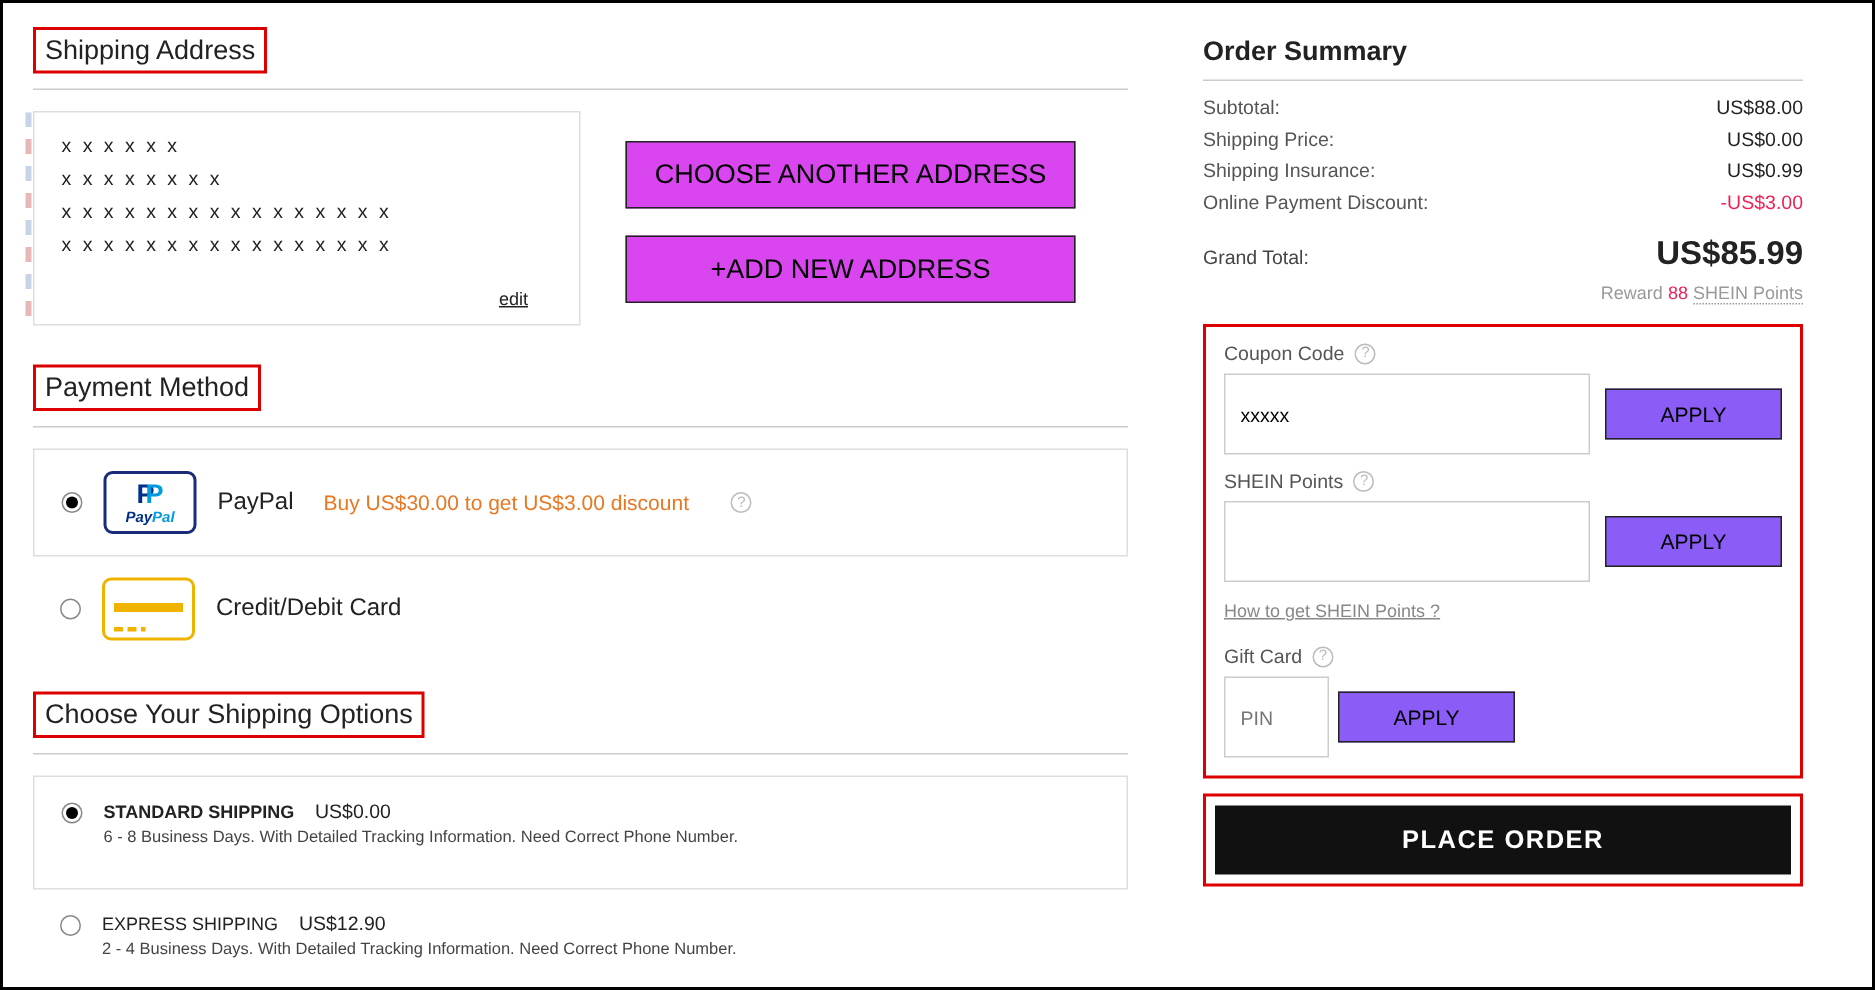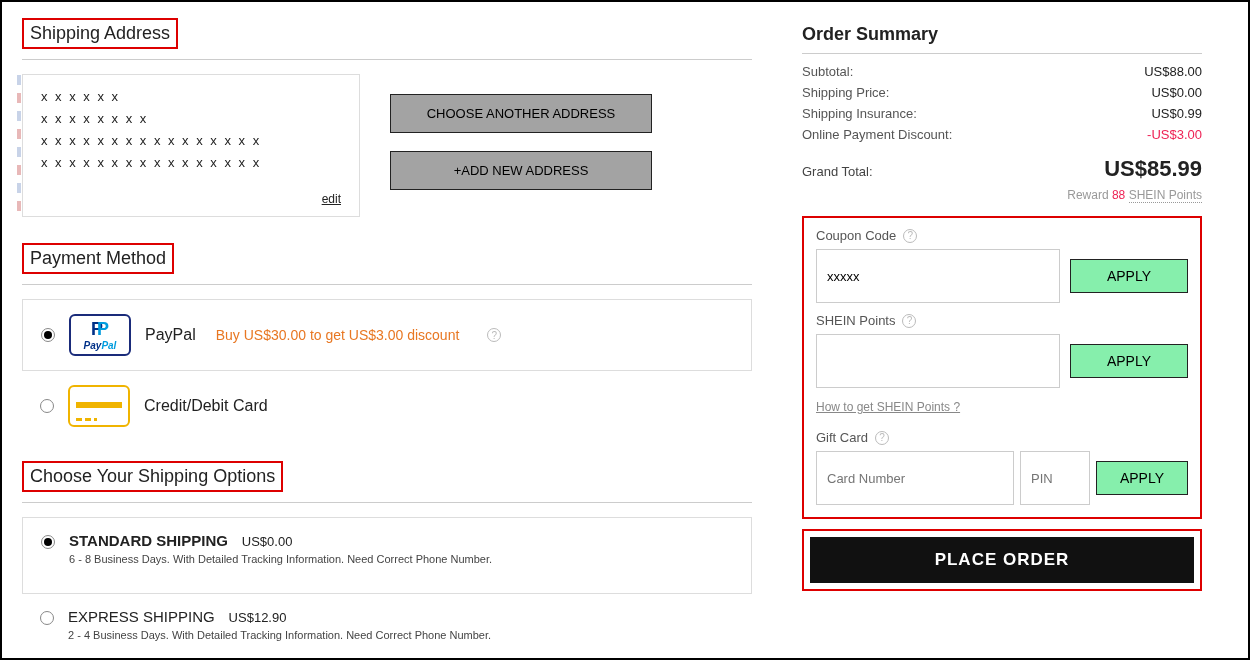--- a/index.html
+++ b/index.html
@@ -7,29 +7,29 @@
   .page { width: 1250px; height: 660px; border: 2px solid #000; display: flex; padding: 16px 20px; position: relative; }
   .left { width: 760px; padding-right: 30px; }
   .right { width: 400px; margin-left: 20px; padding-top: 6px; }
 
   .section-title { font-size: 18px; font-weight: normal; padding: 3px 6px; }
   .red-box { border: 2px solid #d00; display: inline-block; }
   .hr { border-bottom: 1px solid #ccc; margin: 10px 0 14px 0; }
 
   
   .addr-row { display: flex; gap: 30px; align-items: flex-start; }
-  .addr-card { width: 338px; border: 1px solid #ddd; padding: 14px 18px 10px 18px; position: relative; }
+  .addr-card { width: 365px; border: 1px solid #ddd; padding: 14px 34px 10px 18px; position: relative; }
   .addr-card::before {
     content: ""; position: absolute; left: -6px; top: 0; bottom: 0; width: 4px;
     background: repeating-linear-gradient(180deg, #c8d3e8 0 10px, transparent 10px 18px, #e8b8b8 18px 28px, transparent 28px 36px);
   }
   .addr-line { font-size: 13px; letter-spacing: 2px; margin-bottom: 7px; }
   .addr-edit { text-align: right; font-size: 12px; text-decoration: underline; cursor: pointer; margin-top: 22px; }
   .addr-buttons { flex: 1; display: flex; flex-direction: column; gap: 18px; padding-top: 20px; }
-  .btn-outline { border: 1px solid #222; background: #a3a3a3; padding: 11px 0; font-size: 13px; text-align: center; cursor: pointer; width: 262px; }
+  .btn-outline { border: 1px solid #222; background: #d946ef; padding: 11px 0; font-size: 18px; text-align: center; cursor: pointer; width: 300px; }
 
   
   .pay-box { border: 1px solid #ddd; padding: 14px 18px; margin-bottom: 14px; }
   .pay-row { display: flex; align-items: center; gap: 14px; }
   .radio { width: 14px; height: 14px; border: 1px solid #888; border-radius: 50%; display: inline-block; position: relative; }
   .radio.selected::after { content: ""; position: absolute; width: 8px; height: 8px; background: #000; border-radius: 50%; top: 2px; left: 2px; }
   .pay-logo-paypal { width: 62px; height: 42px; border: 2px solid #1a2b7a; border-radius: 6px; display: flex; flex-direction: column; align-items: center; justify-content: center; }
   .pp-p { font-size: 18px; font-weight: bold; }
   .pp-p .blue { color: #003087; }
   .pp-p .cyan { color: #009cde; margin-left: -6px; }
@@ -40,42 +40,42 @@
   .promo { color: #e87722; margin-left: 6px; }
   .help-circle { width: 14px; height: 14px; border: 1px solid #bbb; border-radius: 50%; font-size: 10px; color: #bbb; display: inline-flex; align-items: center; justify-content: center; margin-left: 14px; }
   .card-icon { width: 62px; height: 42px; border: 2px solid #f0b400; border-radius: 6px; display: flex; flex-direction: column; justify-content: flex-end; padding: 4px 6px; }
   .card-stripe { background: #f0b400; height: 6px; width: 100%; margin-bottom: 10px; }
   .card-digits { display: flex; gap: 3px; }
   .card-digits span { width: 6px; height: 3px; background: #f0b400; }
 
   
   .ship-box { border: 1px solid #ddd; padding: 14px 18px; }
   .ship-row { display: flex; align-items: flex-start; gap: 14px; margin-bottom: 14px; }
-  .ship-title { font-weight: bold; font-size: 15px; }
+  .ship-title { font-weight: bold; font-size: 12px; }
   .ship-price { font-size: 13px; margin-left: 10px; font-weight: normal; }
   .ship-desc { font-size: 11px; color: #444; margin-top: 4px; }
 
   
   .summary-title { font-size: 18px; font-weight: bold; margin-bottom: 8px; }
   .sum-row { display: flex; justify-content: space-between; font-size: 13px; color: #555; margin: 6px 0; }
   .sum-row .val { color: #222; }
   .sum-row .neg { color: #e25; }
   .grand { display: flex; justify-content: space-between; align-items: baseline; margin: 14px 0 6px 0; }
   .grand .lbl { font-size: 13px; color: #444; }
   .grand .amt { font-size: 22px; font-weight: bold; }
   .reward { text-align: right; font-size: 12px; color: #999; margin-bottom: 14px; }
   .reward .pts { color: #e25; }
   .reward .sp { border-bottom: 1px dotted #999; }
 
   .coupon-wrap { border: 2px solid #d00; padding: 10px 12px 12px 12px; }
   .field-label { font-size: 13px; color: #555; margin-bottom: 6px; display: flex; align-items: center; gap: 5px; }
   .field-row { display: flex; gap: 10px; margin-bottom: 10px; align-items: center; }
   .input { border: 1px solid #ccc; padding: 26px 10px; font-size: 13px; height: 34px; }
   .input.full { flex: 1; }
-  .btn-apply { border: 1px solid #222; background: #86efac; width: 118px; height: 34px; font-size: 14px; cursor: pointer; }
+  .btn-apply { border: 1px solid #222; background: #8b5cf6; width: 118px; height: 34px; font-size: 14px; cursor: pointer; }
   .how-link { font-size: 12px; color: #888; text-decoration: underline; cursor: pointer; display: inline-block; margin-top: -4px; margin-bottom: 10px; }
   .gift-row { display: flex; gap: 6px; }
   .gift-row .cn { flex: 1; }
   .gift-row .pin { width: 70px; }
 
   .place-wrap { border: 2px solid #d00; margin-top: 10px; padding: 6px; }
   .btn-place { width: 100%; background: #111; color: #fff; border: none; height: 46px; font-size: 17px; font-weight: bold; letter-spacing: 1px; cursor: pointer; }
 </style>
 </head>
 <body>
@@ -203,21 +203,20 @@
         <input class="input full" style="">
         <button class="btn-apply">APPLY</button>
       </div>
       <span class="how-link">How to get SHEIN Points ?</span>
 
       <div class="field-label" style="margin-top:6px">
         <span>Gift Card</span>
         <span class="help-circle" style="margin-left:2px">?</span>
       </div>
       <div class="field-row gift-row" style="margin-bottom:0">
-        <input class="input cn" placeholder="Card Number" style="">
         <input class="input pin" placeholder="PIN" style="">
         <button class="btn-apply">APPLY</button>
       </div>
     </div>
 
     <div class="place-wrap">
       <button class="btn-place">PLACE ORDER</button>
     </div>
   </div>
 </div>

